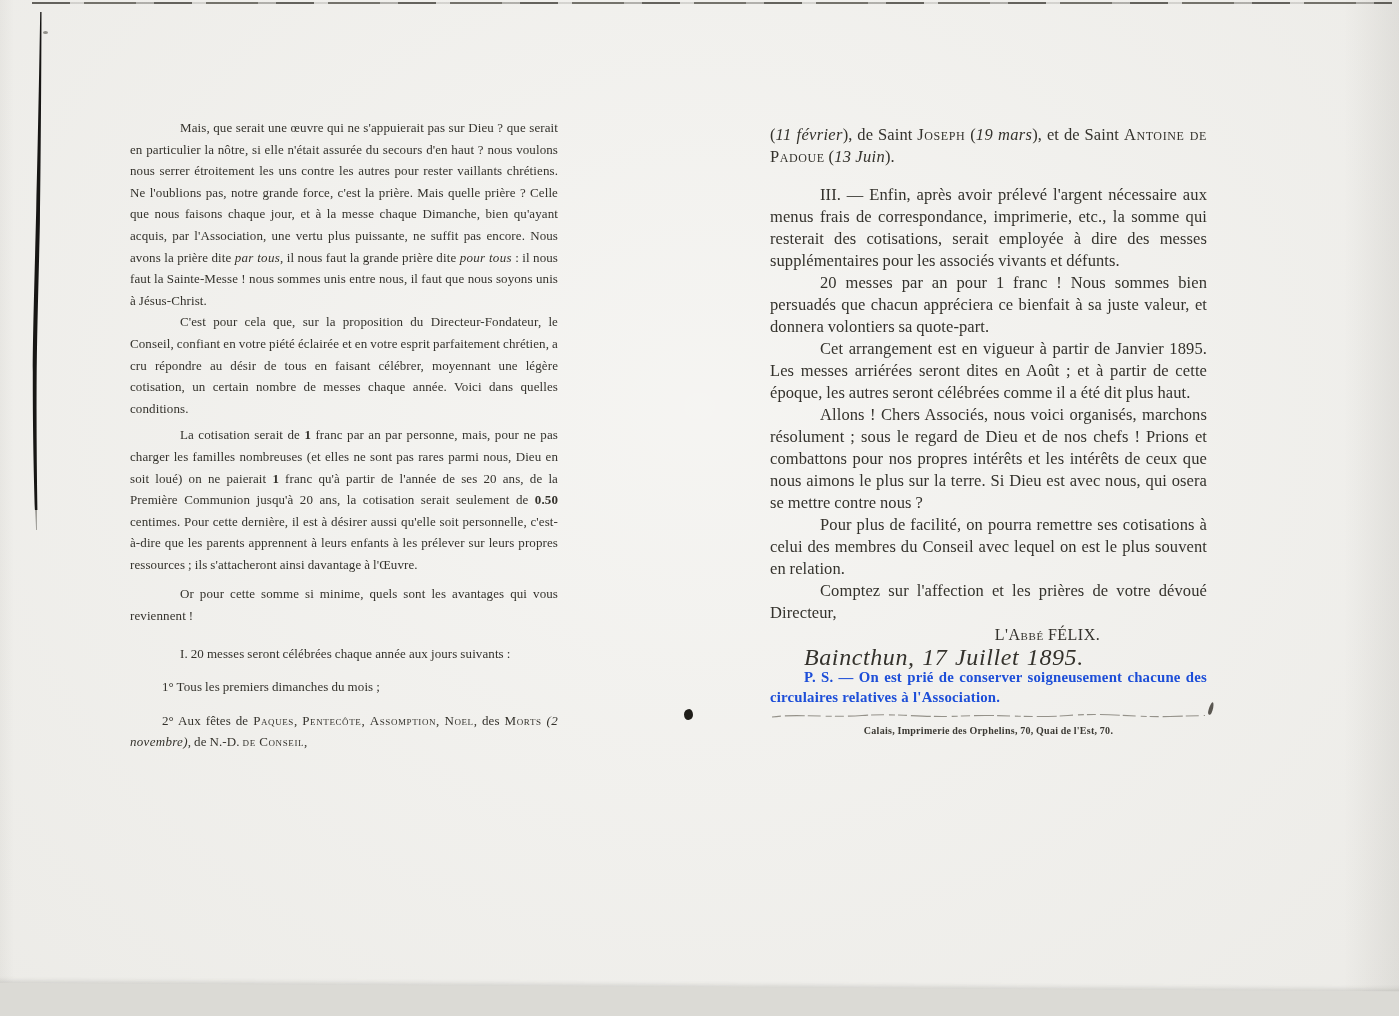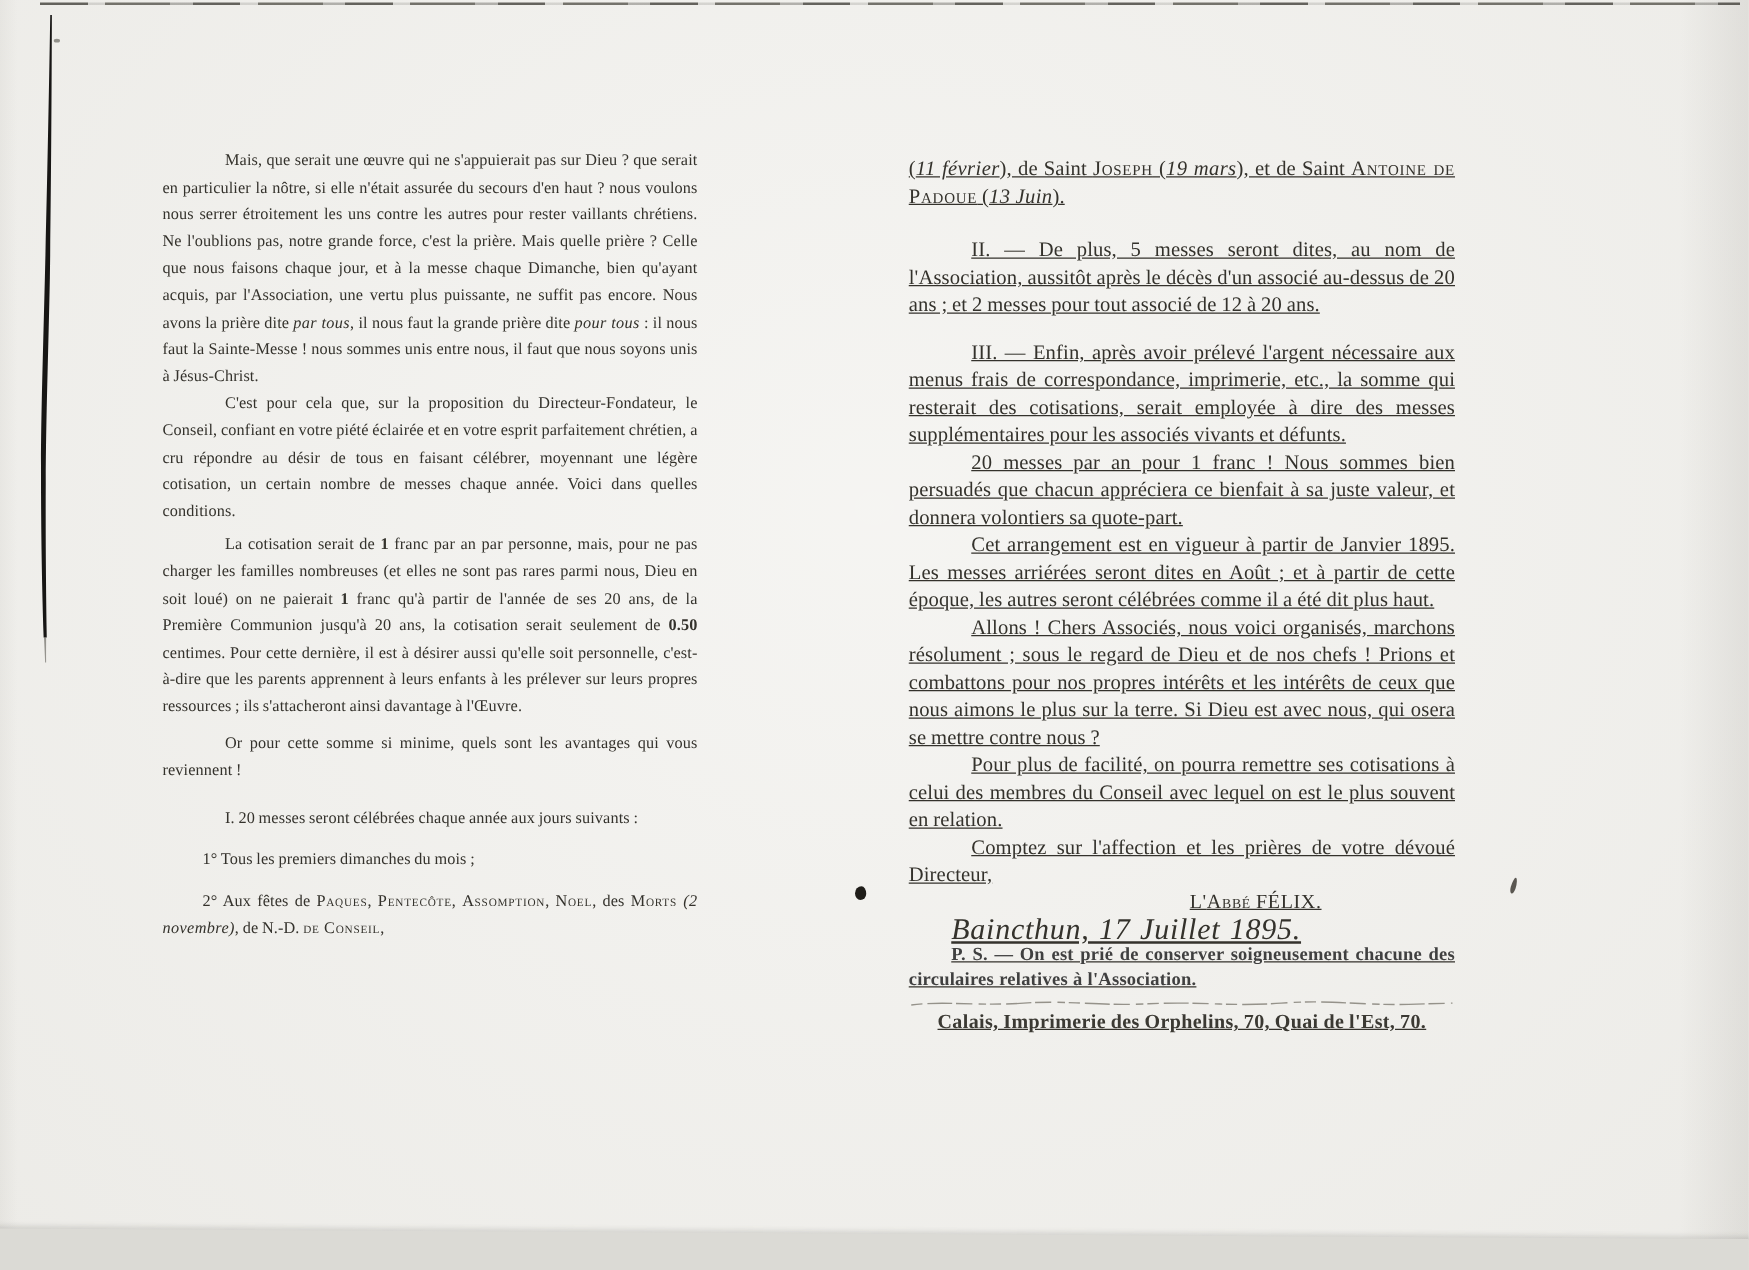--- a/index.html
+++ b/index.html
@@ -36,22 +36,22 @@
     border-radius:50% 50% 50% 50% / 62% 62% 38% 38%;transform:rotate(16deg);opacity:.8;}
   .speck-corner{left:43px;top:31px;width:5px;height:3px;background:#6b6962;border-radius:50%;opacity:.7;}
 
   .col{position:absolute;text-align:justify;}
   .col p{margin:0;}
   .col-left{
     left:130px;top:117px;width:428px;
     font-size:13px;line-height:21.6px;word-spacing:-0.4px;letter-spacing:0.1px;
   }
   .col-right{
-    left:727px;top:124px;width:437px;
-    font-size:16.5px;line-height:22px;word-spacing:-0.4px;letter-spacing:0.1px;text-decoration:underline;
+    left:770px;top:124px;width:437px;
+    font-size:16.5px;line-height:22px;word-spacing:-0.4px;letter-spacing:0.1px;
   }
   .ind{text-indent:50px;}
   .ind-sm{text-indent:32px;}
   .mt-xs{margin-top:5px !important;}
   .mt-sm{margin-top:8px !important;}
   .mt-md{margin-top:12px !important;}
   .mt-lg{margin-top:16px !important;}
   .mt-xl{margin-top:21px !important;}
   .sc{font-variant:small-caps;letter-spacing:0.6px;}
   i{letter-spacing:0.3px;}
@@ -59,25 +59,25 @@
   .signature{
     margin-top:3px;text-align:center;padding-left:118px;
     font-size:16px;text-indent:0;letter-spacing:0.5px;
   }
   .dateline{
     margin-top:9px;font-style:italic;font-size:24px;
     text-indent:34px;text-align:left;letter-spacing:0.6px;word-spacing:1px;
   }
   .postscript{
     margin-top:13px;font-weight:bold;font-size:14.8px;line-height:19.5px;
-    text-indent:34px;color:#404040;letter-spacing:0.2px;word-spacing:0.2px;
+    text-indent:34px;color:#1d4ed8;letter-spacing:0.2px;word-spacing:0.2px;
   }
   .separator{display:block;margin-top:4px;}
   .imprint{
-    margin-top:0;font-weight:bold;font-size:16px;text-align:center;
+    margin-top:0;font-weight:bold;font-size:10px;text-align:center;
     color:#3b3933;text-indent:0;letter-spacing:0.3px;
   }
 </style>
 </head>
 <body>
 
 <div>
 
   <div class="bottom-strip"></div>
 
@@ -99,21 +99,20 @@
     <p class="ind">C'est pour cela que, sur la proposition du Directeur-Fondateur, le Conseil, confiant en votre piété éclairée et en votre esprit parfaitement chrétien, a cru répondre au désir de tous en faisant célébrer, moyennant une légère cotisation, un certain nombre de messes chaque année. Voici dans quelles conditions.</p>
     <p class="ind mt-xs">La cotisation serait de <b>1</b> franc par an par personne, mais, pour ne pas charger les familles nombreuses (et elles ne sont pas rares parmi nous, Dieu en soit loué) on ne paierait <b>1</b> franc qu'à partir de l'année de ses 20 ans, de la Première Communion jusqu'à 20 ans, la cotisation serait seulement de <b>0.50</b> centimes. Pour cette dernière, il est à désirer aussi qu'elle soit personnelle, c'est-à-dire que les parents apprennent à leurs enfants à les prélever sur leurs propres ressources ; ils s'attacheront ainsi davantage à l'Œuvre.</p>
     <p class="ind mt-sm">Or pour cette somme si minime, quels sont les avantages qui vous reviennent !</p>
     <p class="ind mt-lg">I. 20 messes seront célébrées chaque année aux jours suivants :</p>
     <p class="ind-sm mt-md">1° Tous les premiers dimanches du mois ;</p>
     <p class="ind-sm mt-md">2° Aux fêtes de <span class="sc">Paques</span>, <span class="sc">Pentecôte</span>, <span class="sc">Assomption</span>, <span class="sc">Noel</span>, des <span class="sc">Morts</span> <i>(2 novembre)</i>, de N.-D. <span class="sc">de Conseil</span>,</p>
   </div>
 
   <div class="col col-right">
     <p>(<i>11 février</i>), de Saint <span class="sc">Joseph</span> (<i>19 mars</i>), et de Saint <span class="sc">Antoine de Padoue</span> (<i>13 Juin</i>).</p>
-    <p class="ind mt-xl">II. — De plus, 5 messes seront dites, au nom de l'Association, aussitôt après le décès d'un associé au-dessus de 20 ans ; et 2 messes pour tout associé de 12 à 20 ans.</p>
     <p class="ind mt-lg">III. — Enfin, après avoir prélevé l'argent nécessaire aux menus frais de correspondance, imprimerie, etc., la somme qui resterait des cotisations, serait employée à dire des messes supplémentaires pour les associés vivants et défunts.</p>
     <p class="ind">20 messes par an pour 1 franc ! Nous sommes bien persuadés que chacun appréciera ce bienfait à sa juste valeur, et donnera volontiers sa quote-part.</p>
     <p class="ind">Cet arrangement est en vigueur à partir de Janvier 1895. Les messes arriérées seront dites en Août ; et à partir de cette époque, les autres seront célébrées comme il a été dit plus haut.</p>
     <p class="ind">Allons ! Chers Associés, nous voici organisés, marchons résolument ; sous le regard de Dieu et de nos chefs ! Prions et combattons pour nos propres intérêts et les intérêts de ceux que nous aimons le plus sur la terre. Si Dieu est avec nous, qui osera se mettre contre nous ?</p>
     <p class="ind">Pour plus de facilité, on pourra remettre ses cotisations à celui des membres du Conseil avec lequel on est le plus souvent en relation.</p>
     <p class="ind">Comptez sur l'affection et les prières de votre dévoué Directeur,</p>
 
     <p class="signature">L'<span class="sc">Abbé</span> FÉLIX.</p>
     <p class="dateline">Baincthun, 17 Juillet 1895.</p>
     <p class="postscript">P. S. — On est prié de conserver soigneusement chacune des circulaires relatives à l'Association.</p>

